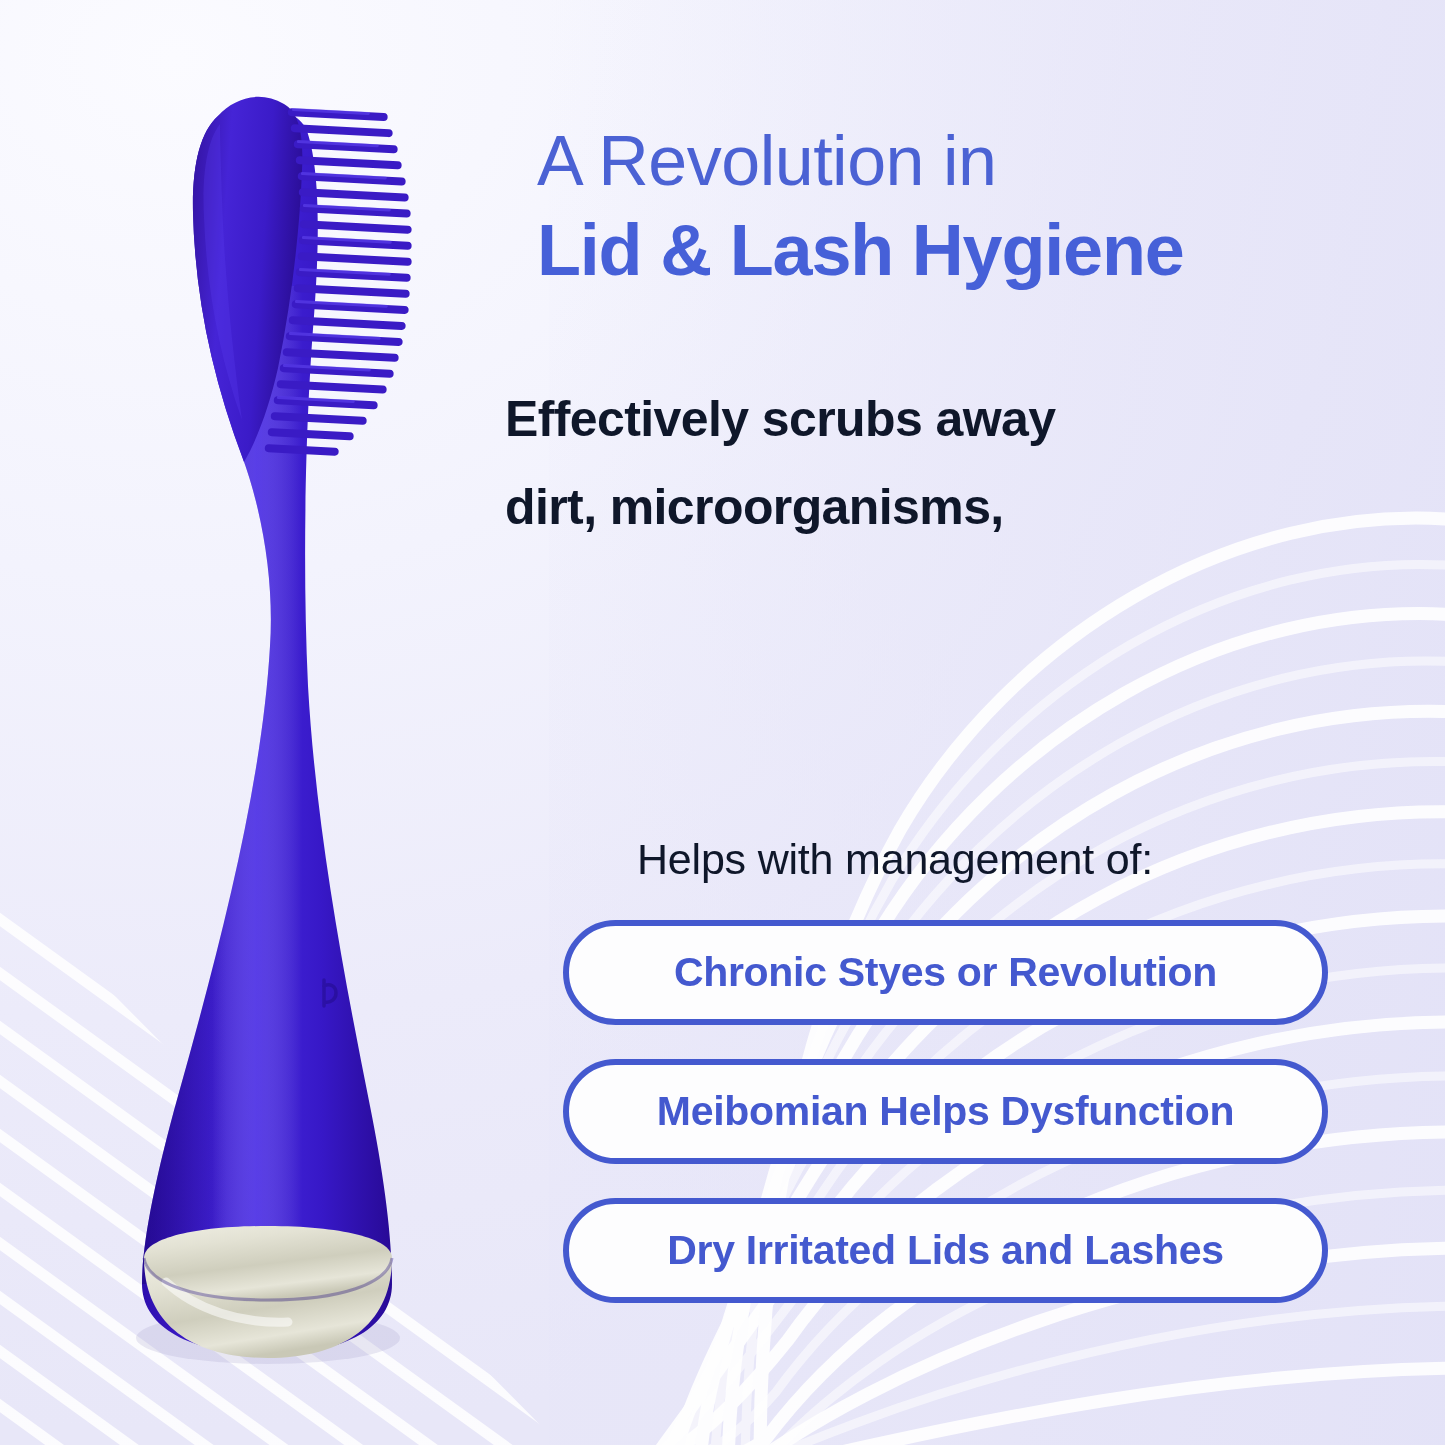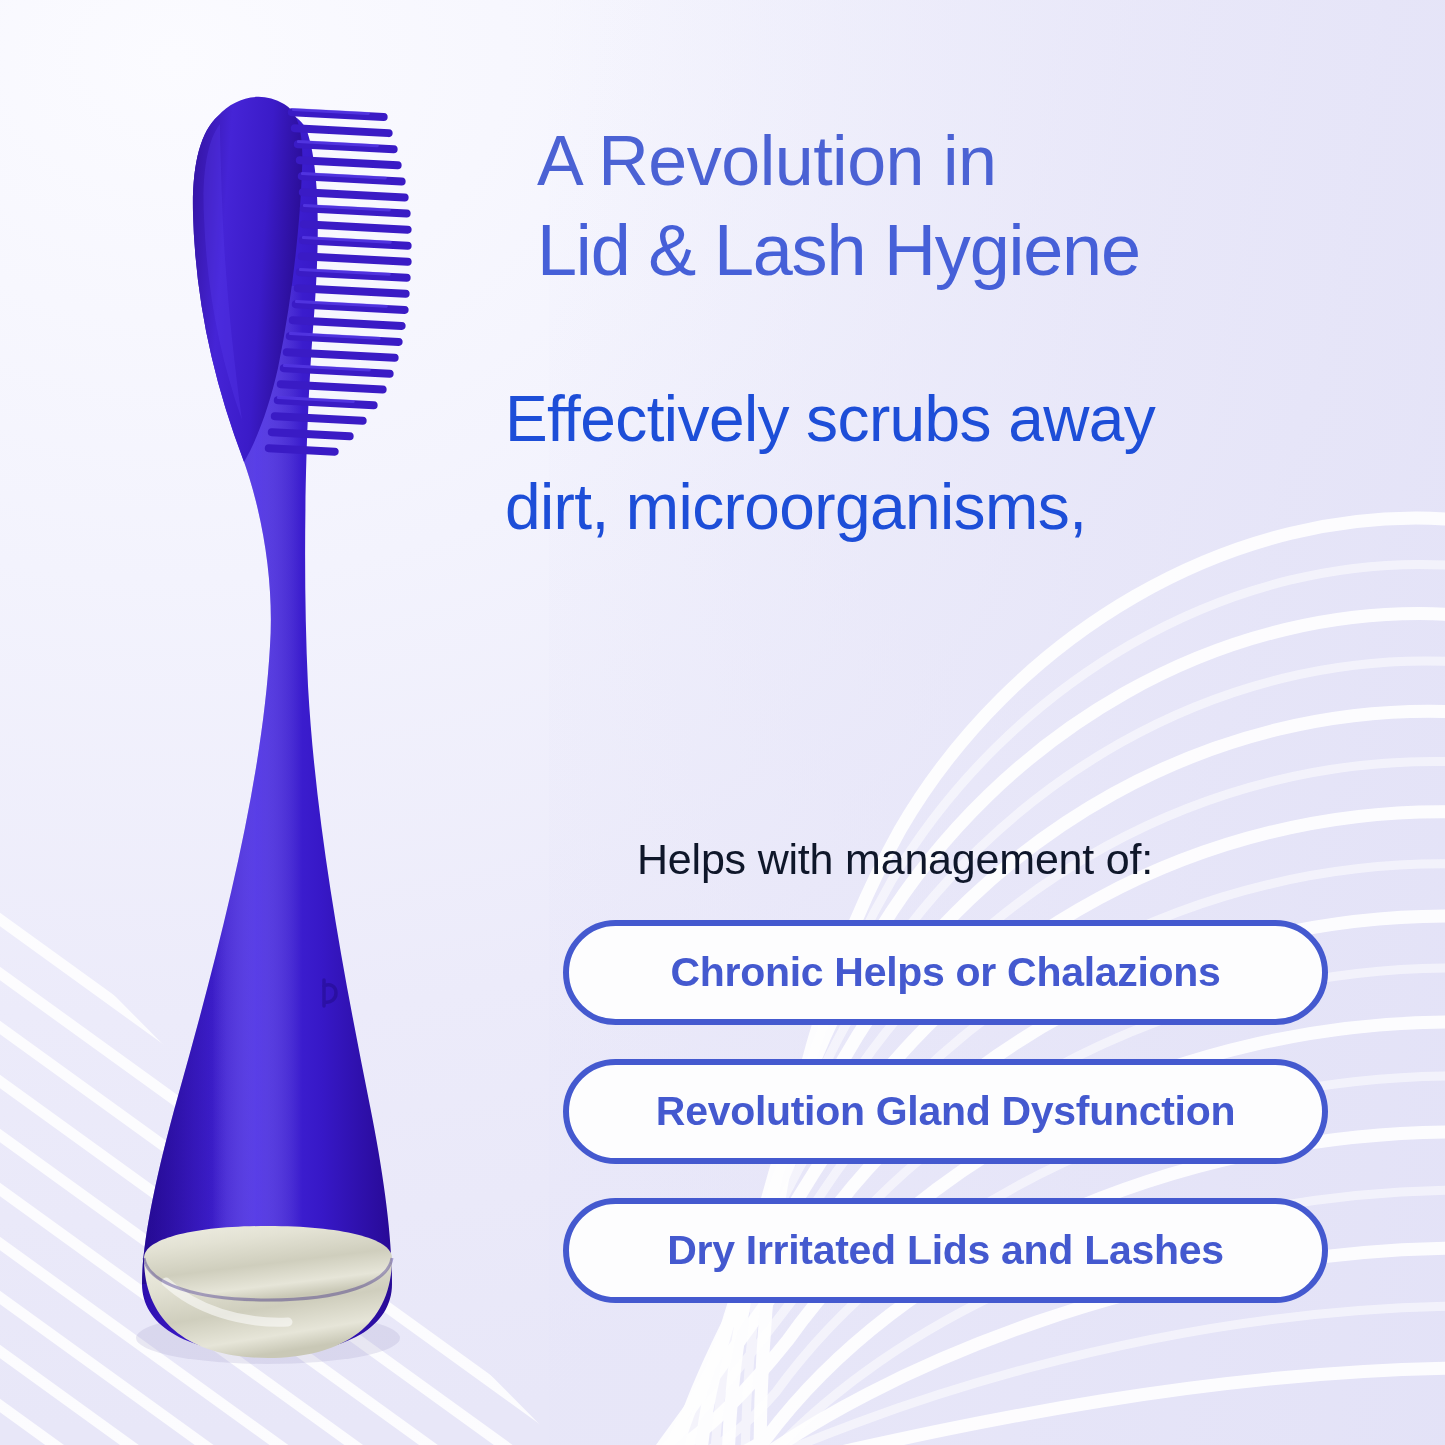--- a/index.html
+++ b/index.html
@@ -70,36 +70,36 @@
     font-size: 70px;
     line-height: 86px;
     font-weight: 300;
     letter-spacing: -0.5px;
     color: #4b62d4;
     white-space: nowrap;
   }
   .headline-line2 {
     font-size: 72px;
     line-height: 92px;
-    font-weight: 400;
+    font-weight: 700;
     letter-spacing: -1.2px;
     color: #4660d8;
     white-space: nowrap;
   }
 
   .subhead {
     position: absolute;
     top: 375px;
     left: 0;
     width: 850px;
-    font-size: 64px;
+    font-size: 50px;
     line-height: 88px;
-    font-weight: 400;
+    font-weight: 700;
     letter-spacing: -0.6px;
-    color: #1d4ed8;
+    color: #0f172a;
   }
   .subhead span { display:block; white-space: nowrap; }
 
   .helps-label {
     position: absolute;
     top: 832px;
     left: 0;
     width: 780px;
     text-align: center;
     font-size: 43px;
@@ -363,19 +363,19 @@
     </div>
 
     <div class="subhead">
       <span>Effectively scrubs away</span>
       <span>dirt, microorganisms,</span>
     </div>
 
     <div class="helps-label">Helps with management of:</div>
 
     <div class="pill-list">
-      <div class="pill">Chronic Helps or Chalazions</div>
-      <div class="pill">Revolution Gland Dysfunction</div>
+      <div class="pill">Chronic Styes or Revolution</div>
+      <div class="pill">Meibomian Helps Dysfunction</div>
       <div class="pill">Dry Irritated Lids and Lashes</div>
     </div>
 
   </div>
 </div>
 
 </body></html>

